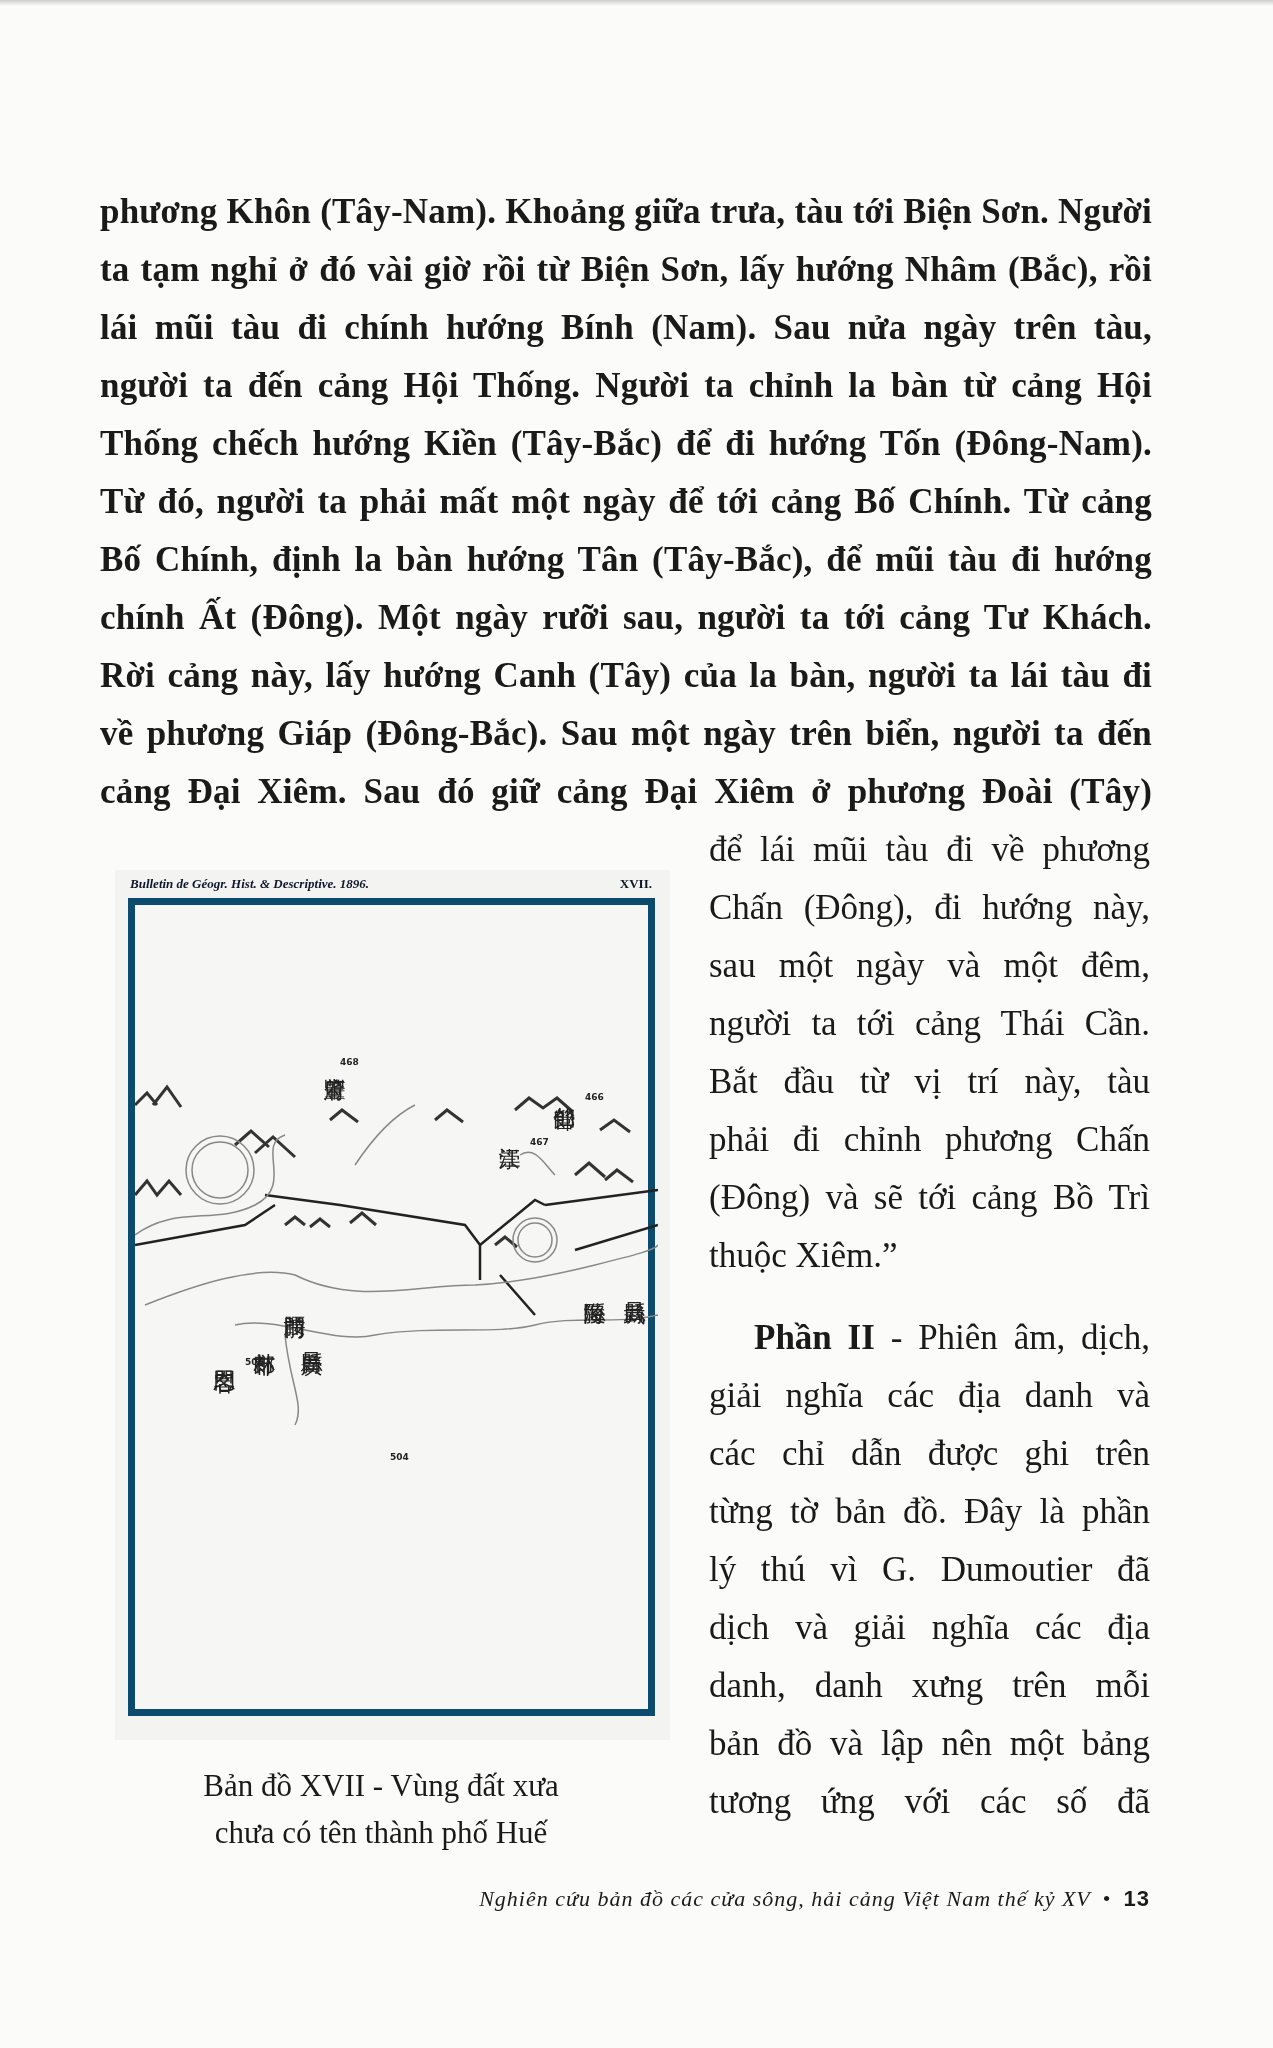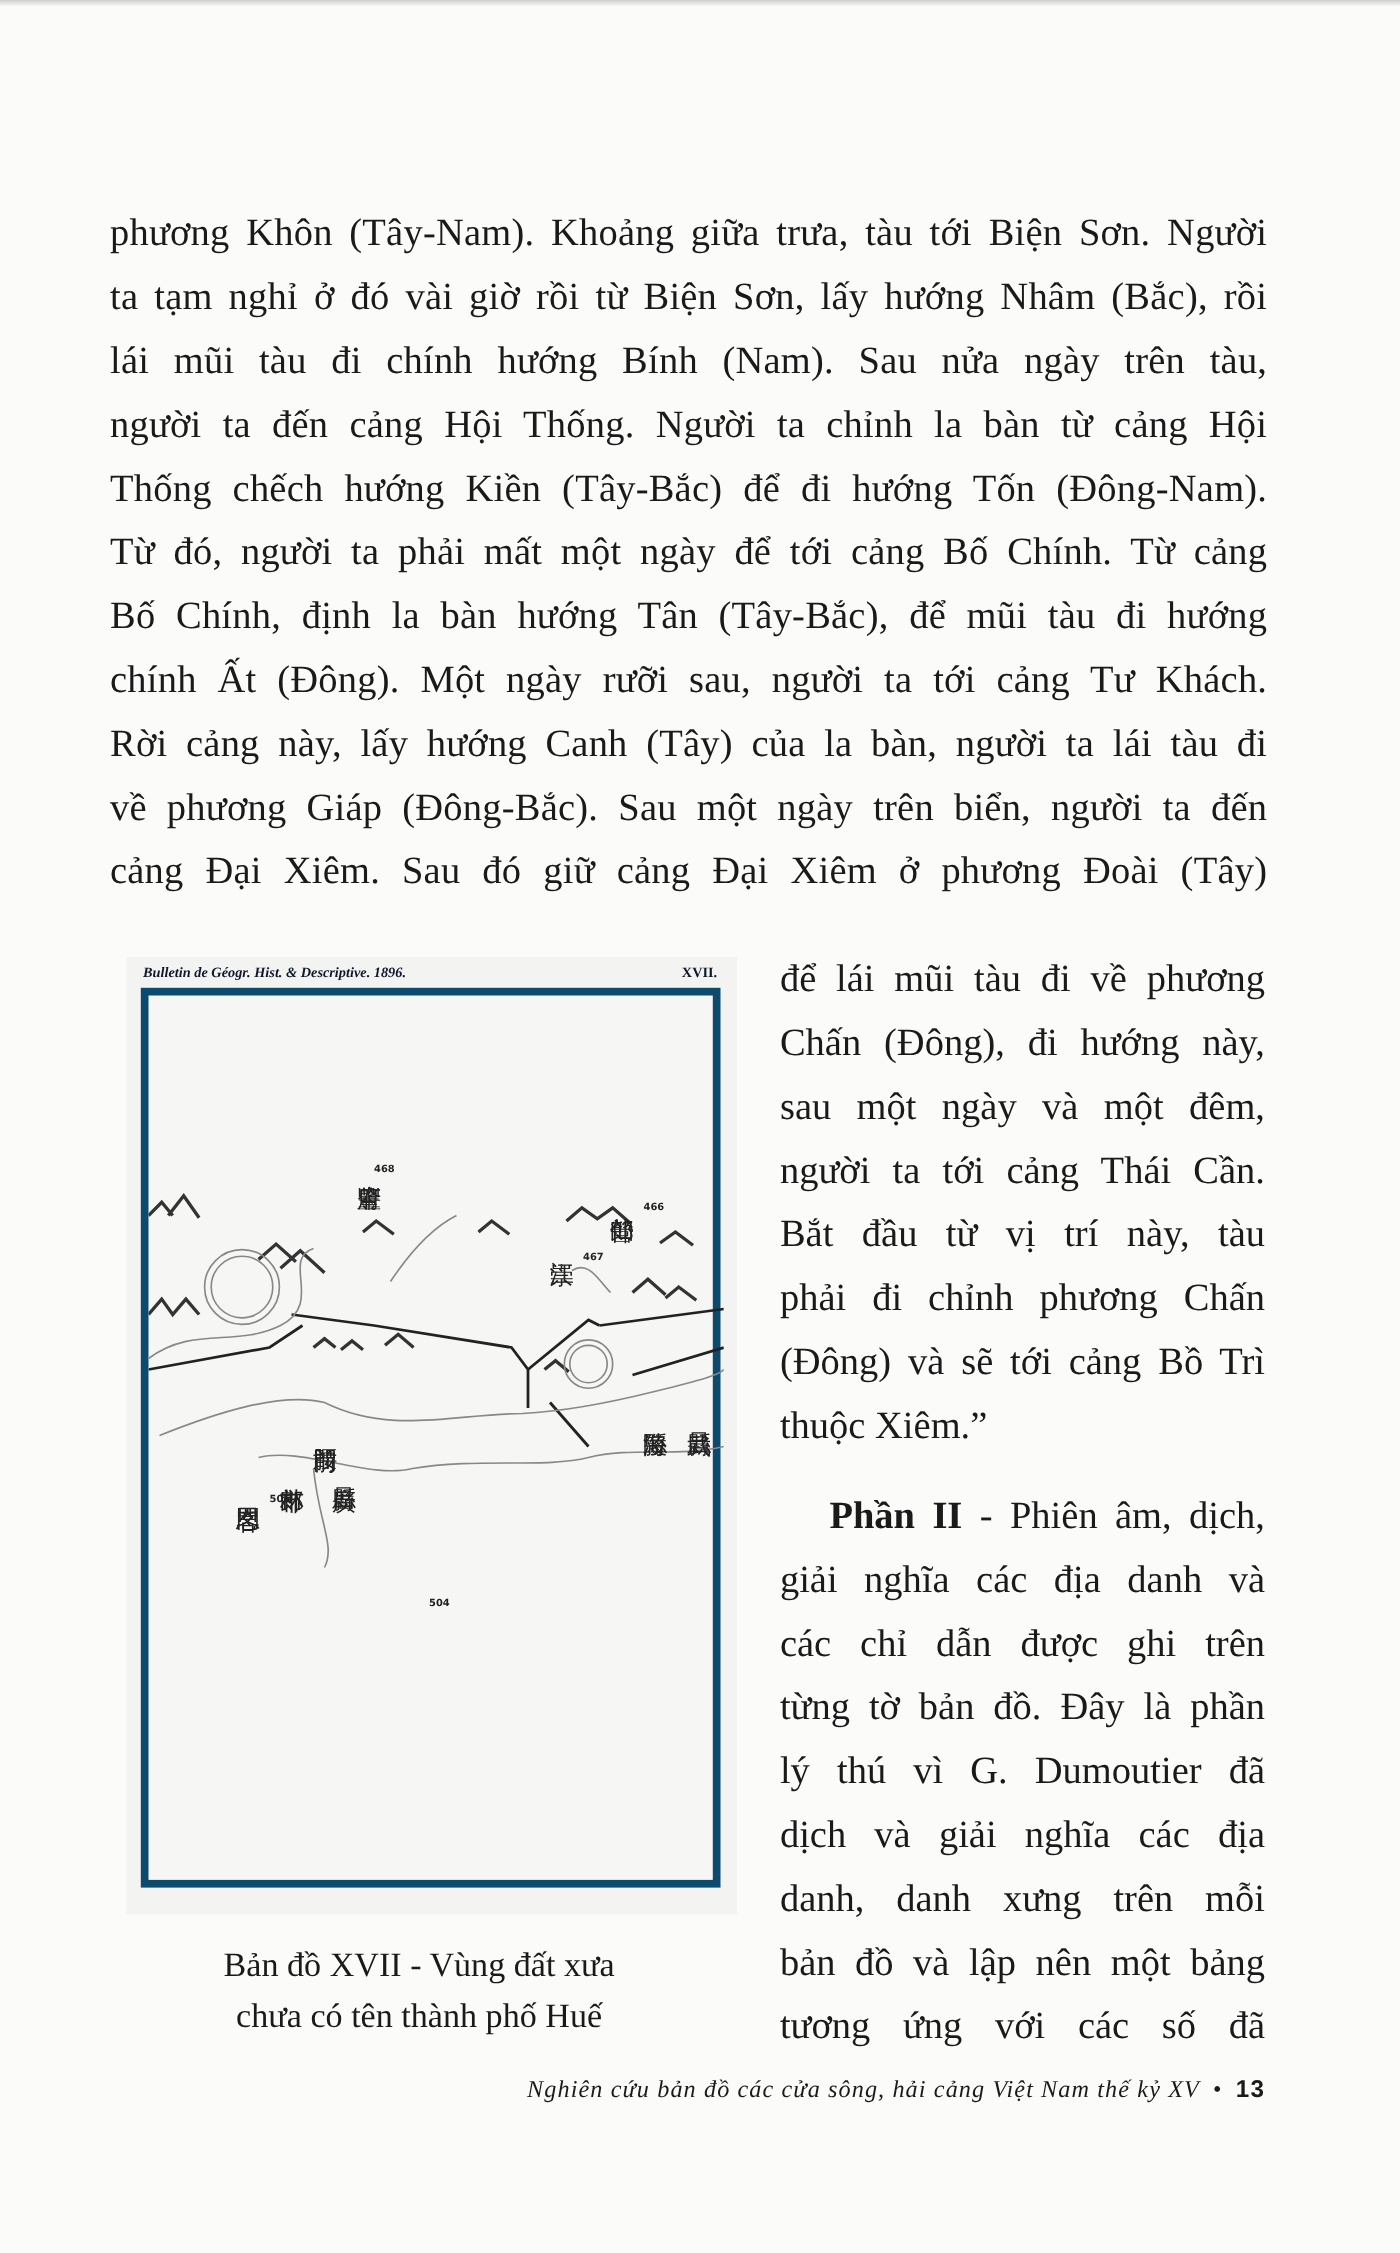--- a/index.html
+++ b/index.html
@@ -9,26 +9,27 @@
     font-family:"DejaVu Serif", serif;
     color:#1a1a1a;
   }
   .edge-top { position:absolute; left:0; top:0; width:1273px; height:6px; background:linear-gradient(#cfcfcf,#fbfbfa); }
   .line {
     position:absolute; left:100px; width:1052px;
     font-family:"Liberation Serif", serif;
     font-size:35px; line-height:40px; white-space:nowrap;
     text-align:justify; text-align-last:justify;
     letter-spacing:0.2px;
+    font-weight:bold;
   }
   .rline {
     position:absolute; left:709px; width:441px;
     font-family:"Liberation Serif", serif;
     font-size:35px; line-height:40px; white-space:nowrap;
-    text-align:justify; text-align-last:justify;margin-top:40px;
+    text-align:justify; text-align-last:justify;
   }
   .rline.last { text-align-last:left; }
   .rline.indent { left:754px; width:396px; }
   .bold { font-weight:bold; }
   .map-wrap { position:absolute; left:115px; top:870px; width:555px; height:870px; background:#f3f3f2; }
   .map-header { position:absolute; left:130px; top:876px; width:522px; height:22px; font-family:"Liberation Serif", serif; font-style:italic; font-weight:bold; font-size:13px; color:#0f172a; }
   .map-header .right { position:absolute; right:0; top:0; font-style:normal; }
   .map-frame { position:absolute; left:128px; top:898px; width:527px; height:818px; border:7px solid #0c4a6e; box-sizing:border-box; background:#f6f6f5; }
   .map-frame svg { position:absolute; left:0; top:0; }
   .caption {

